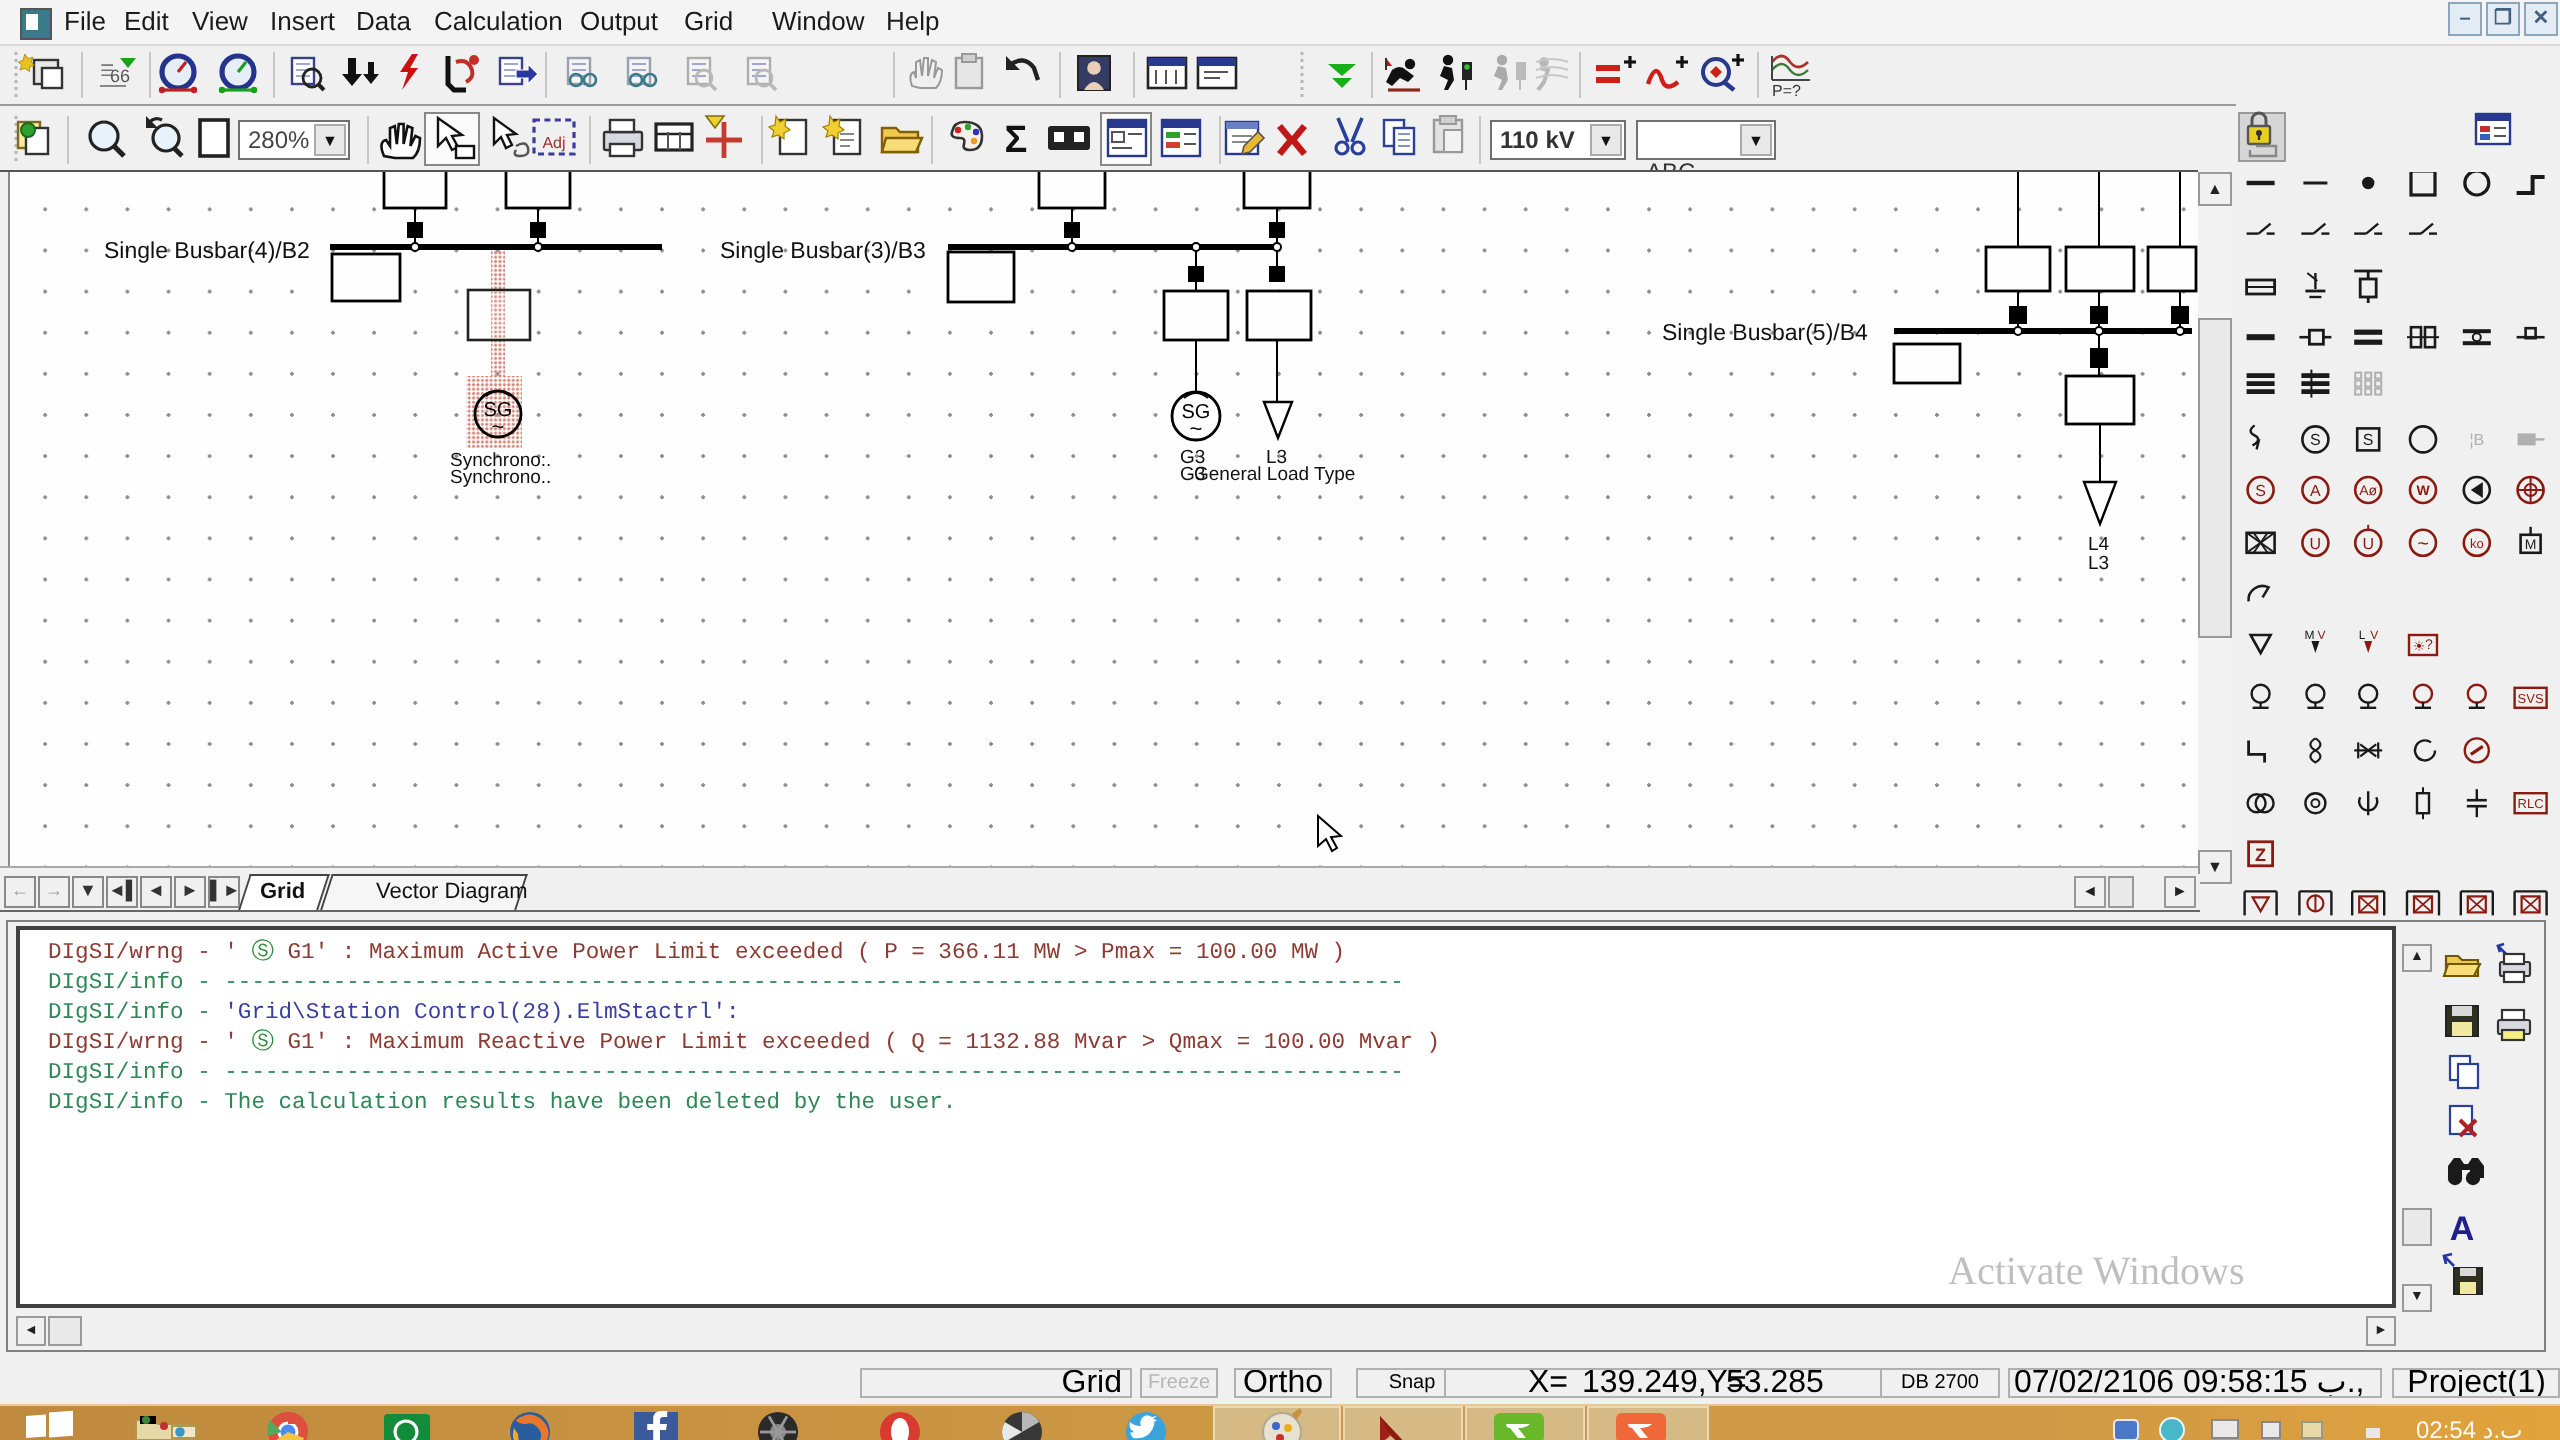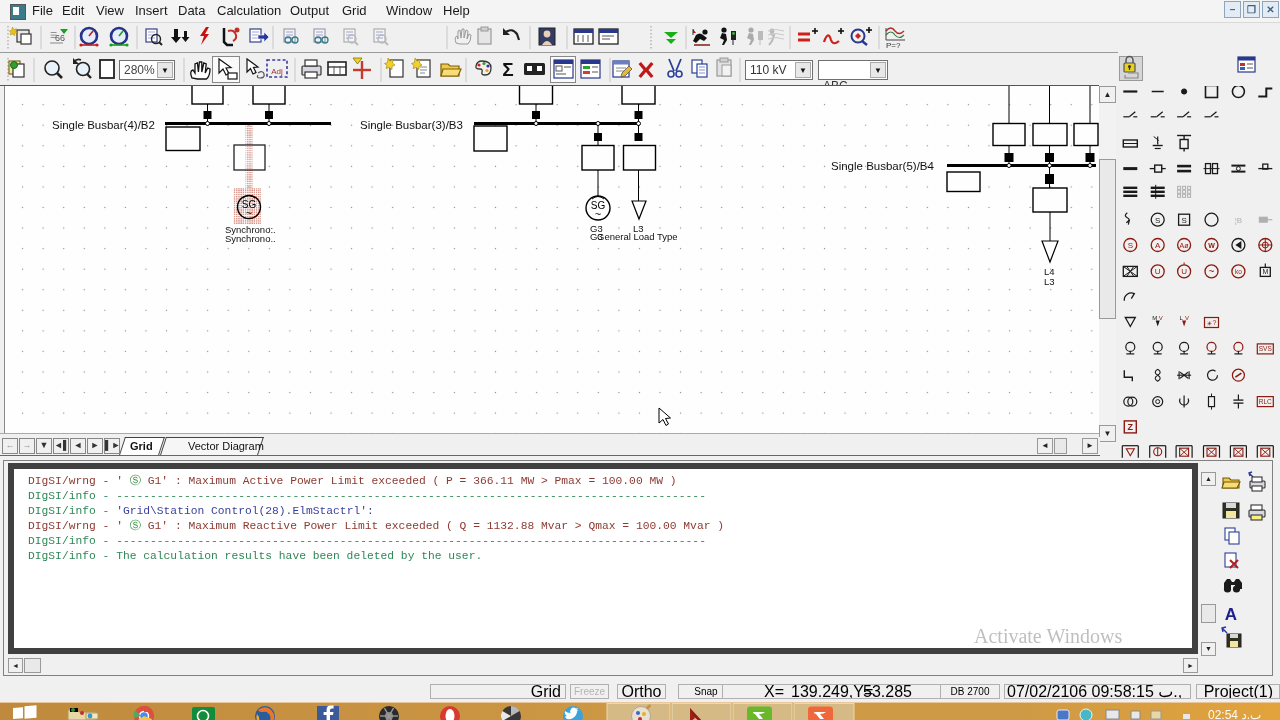--- a/index.html
+++ b/index.html
@@ -27,21 +27,21 @@
   #vscroll{left:1099px;top:86px;width:17px;height:358px;background:#f2f2f2;}
   .sbtn{position:absolute;background:#f0f0f0;border:1px solid #999;box-sizing:border-box;
         text-align:center;color:#222;}
   .sthumb{position:absolute;background:#e9e9e9;border:1px solid #999;box-sizing:border-box;}
   
   #tabrow{left:0;top:437px;width:1100px;height:19px;background:#f0f0f0;}
   .tbtn{position:absolute;top:438px;width:16px;height:16px;background:#f0f0f0;border:1px solid #888;
         box-sizing:border-box;text-align:center;font-size:9px;line-height:13px;color:#333;}
   
   #output{left:3px;top:460px;width:1270px;height:216px;background:#f0f0f0;border:1px solid #808080;box-sizing:border-box;}
-  #outtext{position:absolute;left:8px;top:463px;width:1190px;height:191px;background:#fff;border:6px solid #404040;
+  #outtext{position:absolute;left:8px;top:463px;width:1190px;height:191px;background:#fff;border:2px solid #404040;
      font-family:"Liberation Mono",monospace;font-size:11.3px;line-height:15px;white-space:pre;padding-top:5px;padding-left:14px;box-sizing:border-box;}
   .wrng{color:#8d3a32;}
   .info{color:#2f8757;}
   .navy{color:#3a3f9e;}
   
   #statusbar{left:0;top:682px;width:1280px;height:20px;background:#f0f0f0;font-size:10.5px;color:#1a1a1a;}
   .sseg{position:absolute;top:684px;height:15px;white-space:nowrap;overflow:hidden;border:1px solid #b0b0b0;box-sizing:border-box;background:#f0f0f0;
      line-height:13px;}
   
   #taskbar{left:0;top:702px;width:1280px;height:18px;background:linear-gradient(90deg,#c08a3e 0%,#cf9a45 55%,#cf9a45 80%,#e2a33c 100%);border-top:1px solid #e8c89a;}
@@ -297,21 +297,21 @@
     <rect x="1238" y="4" width="17" height="3.5" fill="#28388c"></rect>
     <rect x="1240" y="10" width="5" height="3" fill="#c03030"></rect>
     <rect x="1240" y="14" width="5" height="3" fill="#3060c0"></rect>
     <line x1="1247" y1="11" x2="1253" y2="11" stroke="#555"></line>
     <line x1="1247" y1="15" x2="1253" y2="15" stroke="#555"></line>
   </svg>
   <div class="combo" style="left:119px;top:60px;width:56px;height:20px;">
       <span style="position:absolute;left:4px;top:2px;color:#444;text-align:right;">280%</span>
       <span class="arr">▼</span>
     </div>
-  <div class="combo" style="left:745px;top:60px;width:68px;height:20px;">
+  <div class="combo" style="left:745px;top:60px;width:68px;height:20px;font-weight:bold;">
       <span style="position:absolute;left:4px;top:2px;">110 kV</span>
       <span class="arr">▼</span>
     </div>
   <div class="combo" style="left:818px;top:60px;width:70px;height:20px;">
       <span style="position:absolute;left:4px;top:18px;">ABC</span>
       <span class="arr">▼</span>
     </div>
 
   <div class="abs" id="canvtop"></div>
   <div class="abs" id="canvleft"></div>

